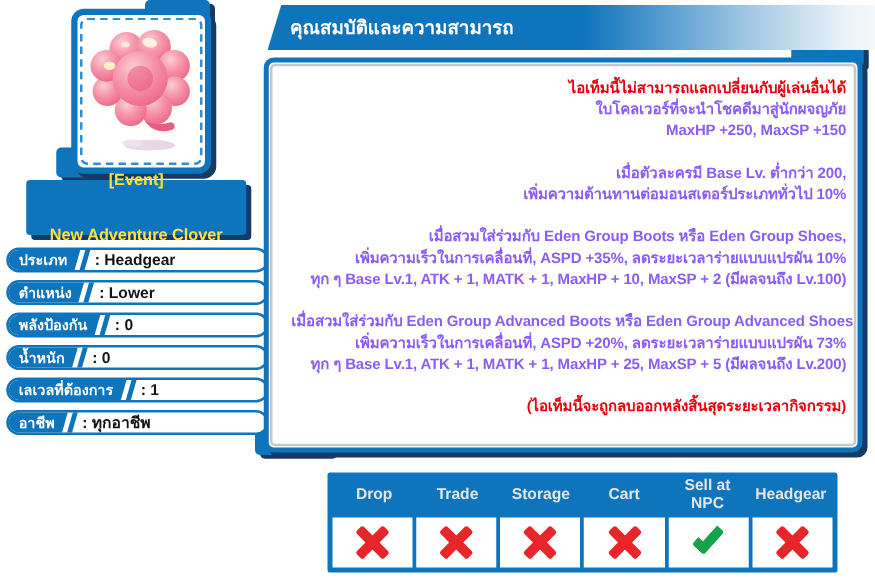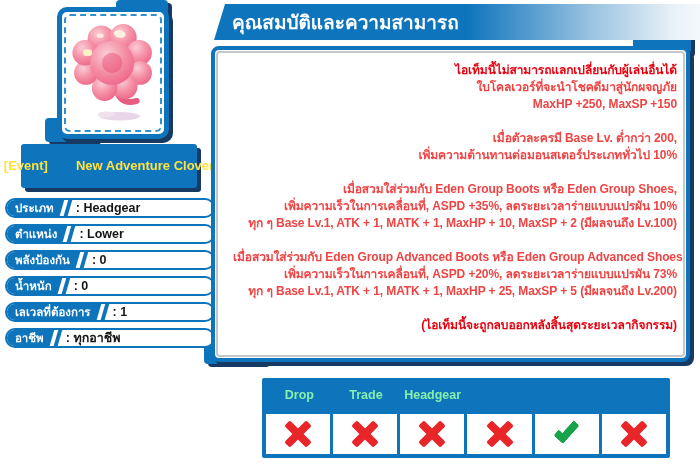--- a/index.html
+++ b/index.html
@@ -24,56 +24,56 @@
 
   
   .item-card{position:absolute;left:57px;top:7px;width:112px;height:132px;background:#fff;
     border:5px solid var(--blue);border-radius:10px;box-shadow:4px 4px 0 var(--navy);}
   .card-dashed{position:absolute;inset:2px;border:2px dashed #2F8FD0;border-radius:6px;
     display:flex;align-items:center;justify-content:center;}
   .card-dashed svg{width:88px;height:110px;}
 
   
   .name-plate{position:absolute;left:21px;top:144px;width:176px;height:44px;background:var(--blue);
-    border-radius:3px;box-shadow:4px 4px 0 var(--navy);display:flex;flex-direction:row;
+    border-radius:3px;box-shadow:4px 4px 0 var(--navy);display:flex;flex-direction:column;
     align-items:center;justify-content:center;line-height:1.25;gap:28px;}
   .name-plate div{color:var(--yellow);font-weight:bold;font-size:13px;white-space:nowrap;}
 
   
   .attrs{position:absolute;left:5px;top:198px;width:210px;display:flex;flex-direction:column;gap:6px;}
   .attr-row{position:relative;height:20px;border:2px solid var(--blue);border-radius:11px;
     background:#fff;display:flex;align-items:center;overflow:hidden;}
   .attr-label{height:110%;background:var(--blue);display:flex;align-items:center;
     padding:0 8px 0 16px;margin-left:-8px;transform:skewX(-16deg);position:relative;flex:0 0 auto;}
   .attr-label::after{content:"";position:absolute;top:0;right:-8px;width:4px;height:100%;background:var(--blue);}
   .attr-label>span{transform:skewX(16deg);color:#fff;font-weight:bold;font-size:11.5px;white-space:nowrap;}
   .attr-value{margin-left:14px;font-weight:bold;font-size:12.5px;color:#151515;white-space:nowrap;}
 
   
   .banner{position:absolute;left:214px;top:4px;width:486px;height:36px;
     background:linear-gradient(90deg,var(--blue) 0%,var(--blue) 52%,#9CC4E2 78%,#EAF2F8 95%,#F4F8FB 100%);
     clip-path:polygon(11px 0,100% 0,100% 100%,0 100%);
     display:flex;align-items:center;padding-left:18px;}
-  .banner span{color:#fff;font-weight:bold;font-size:19px;white-space:nowrap;}
+  .banner span{color:#fff;font-weight:bold;font-size:15px;white-space:nowrap;}
 
   
   .detail-box{position:absolute;left:211px;top:46px;width:479px;height:316px;background:#fff;
     border:4px solid var(--blue);border-radius:8px;box-shadow:4px 4px 0 var(--navy);text-align:right;}
   .detail-inner{position:absolute;inset:1px;border:2px solid var(--silver);border-radius:4px;
     padding:9px 6px 0 15px;overflow:hidden;}
-  .dline{min-height:17px;line-height:17px;font-size:12px;font-weight:bold;color:#ef4444;
+  .dline{min-height:17px;line-height:17px;font-size:12px;font-weight:bold;color:#8b5cf6;
     white-space:nowrap;letter-spacing:-0.1px;}
   .dline.red{color:var(--red);}
 
   
   .restrict{position:absolute;left:262px;top:378px;width:408px;background:var(--blue);
     padding:0 4px 4px 4px;border-radius:2px;}
   .r-head{display:grid;grid-template-columns:repeat(6,1fr);height:36px;}
   .r-h{display:flex;align-items:center;justify-content:center;text-align:center;
-    color:#86efac;font-weight:bold;font-size:12.5px;line-height:1.1;padding:0 2px;}
+    color:#e5e5e5;font-weight:bold;font-size:12.5px;line-height:1.1;padding:0 2px;}
   .r-body{display:grid;grid-template-columns:repeat(6,1fr);gap:3px;}
   .r-cell{background:#fff;height:40px;display:flex;align-items:center;justify-content:center;}
   .mark{display:block;}
   .mark.cross{position:relative;width:30px;height:30px;}
   .mark.cross::before,.mark.cross::after{content:"";position:absolute;left:50%;top:50%;
     width:31px;height:8px;background:var(--xred);border-radius:2px;}
   .mark.cross::before{transform:translate(-50%,-50%) rotate(45deg);}
   .mark.cross::after{transform:translate(-50%,-50%) rotate(-45deg);}
   .mark.check{width:25px;height:13px;border-left:8px solid var(--green);
     border-bottom:8px solid var(--green);border-radius:3px;transform:rotate(-48deg);margin-top:-7px;}
@@ -244,22 +244,25 @@
       </div>
   </div>
 
   <div class="restrict">
     <div class="r-head">
 
         <div class="r-h">Drop</div>
 
         <div class="r-h">Trade</div>
 
-
-
+        <div class="r-h">Storage</div>
+
+        <div class="r-h">Cart</div>
+
+        <div class="r-h">Sell at NPC</div>
 
         <div class="r-h">Headgear</div>
       </div>
     <div class="r-body">
 
         <div class="r-cell">
           <span class="mark cross"></span>
         </div>
 
         <div class="r-cell">

